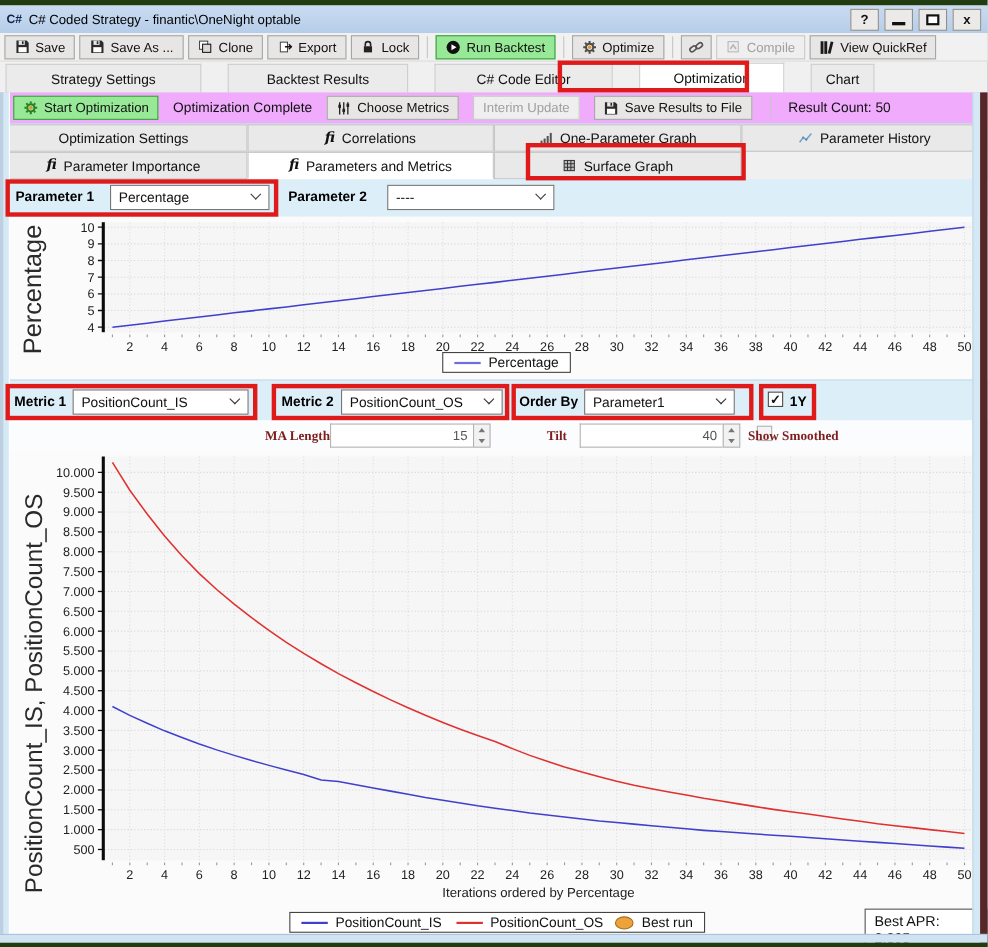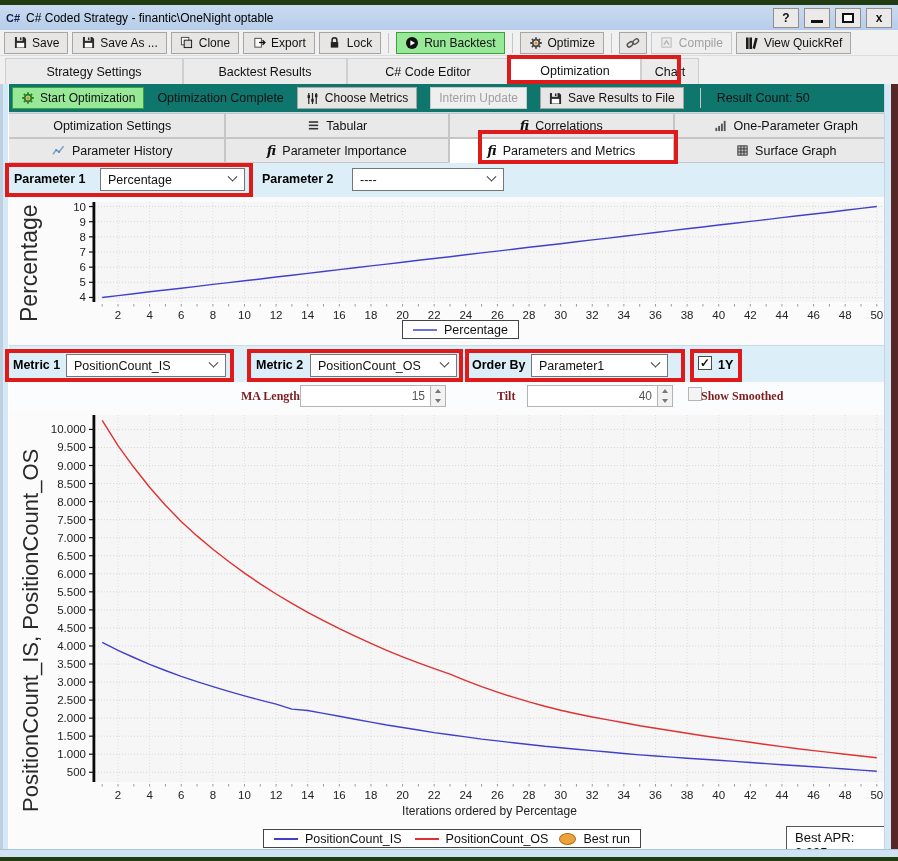--- a/index.html
+++ b/index.html
@@ -31,26 +31,26 @@
   .toolbar{left:0;top:30px;width:898px;height:26px;background:#f1f1f1;border-bottom:1px solid #dcdcdc;
     display:flex;align-items:center;padding:0 4px;gap:4px;}
   .tbtn{height:22px;border:1px solid #a6a6a6;background:#e7e6e5;display:inline-flex;align-items:center;gap:5px;
     padding:0 8px;font-size:12px;color:#111;white-space:nowrap;}
   .tbtn.green{background:#97e897;border-color:#3f9e3f;}
   .tbtn.disabled{color:#9f9f9f;background:#efefef;border-color:#c9c9c9;}
   .tbtn.iconic{padding:0 6px;}
   .vsep{width:1px;height:20px;background:#c6c6c6;margin:0 3px;}
   .icon{display:inline-flex;align-items:center;justify-content:center;width:14px;height:14px;}
   
-  .maintabs{left:5px;top:57px;height:27px;display:flex;align-items:flex-end;}
+  .maintabs{left:5px;top:57px;height:27px;display:flex;align-items:flex-end;gap:24px;}
   .maintab{height:26px;background:#ebebeb;border:1px solid #cfcfcf;border-bottom:none;display:flex;align-items:center;
     justify-content:center;font-size:12.5px;color:#111;}
   .maintab.selected{background:#ffffff;height:27px;}
   
-  .optbar{left:0;top:84px;width:898px;height:29px;background:#0f766e;border-bottom:1px solid #c6dcea;
+  .optbar{left:0;top:84px;width:898px;height:29px;background:#f0abfc;border-bottom:1px solid #c6dcea;
     display:flex;align-items:center;padding:0 0 0 12px;gap:13px;}
   .status-text{font-size:12.5px;color:#111;}
   .result-count{font-size:12.5px;color:#111;}
   
   .subtabs{left:0;top:113px;width:898px;height:50px;display:grid;grid-template-columns:repeat(4,1fr);grid-template-rows:25px 25px;}
   .subtab{background:#e9e9e9;border:1px solid #c6c6c6;display:flex;align-items:center;justify-content:center;gap:6px;
     font-size:12.5px;color:#111;}
   .subtab.selected{background:#ffffff;border-bottom-color:#ffffff;}
   .fi{font-family:"DejaVu Serif",serif;font-weight:bold;font-style:italic;font-size:13px;line-height:1;}
   .fi .fi-f{color:#111;}
@@ -272,32 +272,20 @@
         </span>
       <span>Save Results to File</span>
     </button>
     <div class="vsep"></div>
     <span class="result-count">Result Count: 50</span>
   </div>
 
   <div class="abs subtabs">
     <div class="subtab">
       <span>Optimization Settings</span>
-    </div>
-    <div class="subtab">
-      <span class="icon">
-          <svg width="13" height="13" viewBox="0 0 14 14">
-            <g fill="#333">
-              <rect x="2" y="2.4" width="10" height="1.7"></rect>
-              <rect x="2" y="6" width="10" height="1.7"></rect>
-              <rect x="2" y="9.6" width="10" height="1.7"></rect>
-            </g>
-          </svg>
-        </span>
-      <span>Tabular</span>
     </div>
     <div class="subtab">
       <span class="fi"><span class="fi-f">f</span><span class="fi-i">i</span></span>
       <span>Correlations</span>
     </div>
     <div class="subtab">
       <span class="icon">
           <svg width="13" height="13" viewBox="0 0 14 14">
             <g fill="#555">
               <rect x="1.5" y="9.5" width="2" height="3.5"></rect>
@@ -523,21 +511,21 @@
       <div class="btns">
         <div>
             <span class="tri-up"></span>
           </div>
         <div>
             <span class="tri-down"></span>
           </div>
       </div>
     </div>
     <div class="abs cb unchecked" style="left:679px;top:5px;"></div>
-    <span class="abs graylabel" style="left:692px;top:7px;">Show Smoothed</span>
+    <span class="abs graylabel" style="left:671px;top:7px;">Show Smoothed</span>
   </div>
 
   <div class="abs chart2band"></div>
   <svg class="abs" id="chart2-svg" style="left:0;top:410px;" width="898" height="439">
       <rect x="95" y="5" width="789" height="367" fill="#f6f6f6"></rect>
       <line x1="118.00816326530612" y1="5" x2="118.00816326530612" y2="372" stroke="#dedede" stroke-width="1" stroke-dasharray="1 2"></line>
       <line x1="149.62448979591835" y1="5" x2="149.62448979591835" y2="372" stroke="#dedede" stroke-width="1" stroke-dasharray="1 2"></line>
       <line x1="181.2408163265306" y1="5" x2="181.2408163265306" y2="372" stroke="#dedede" stroke-width="1" stroke-dasharray="1 2"></line>
       <line x1="212.85714285714283" y1="5" x2="212.85714285714283" y2="372" stroke="#dedede" stroke-width="1" stroke-dasharray="1 2"></line>
       <line x1="244.47346938775507" y1="5" x2="244.47346938775507" y2="372" stroke="#dedede" stroke-width="1" stroke-dasharray="1 2"></line>

